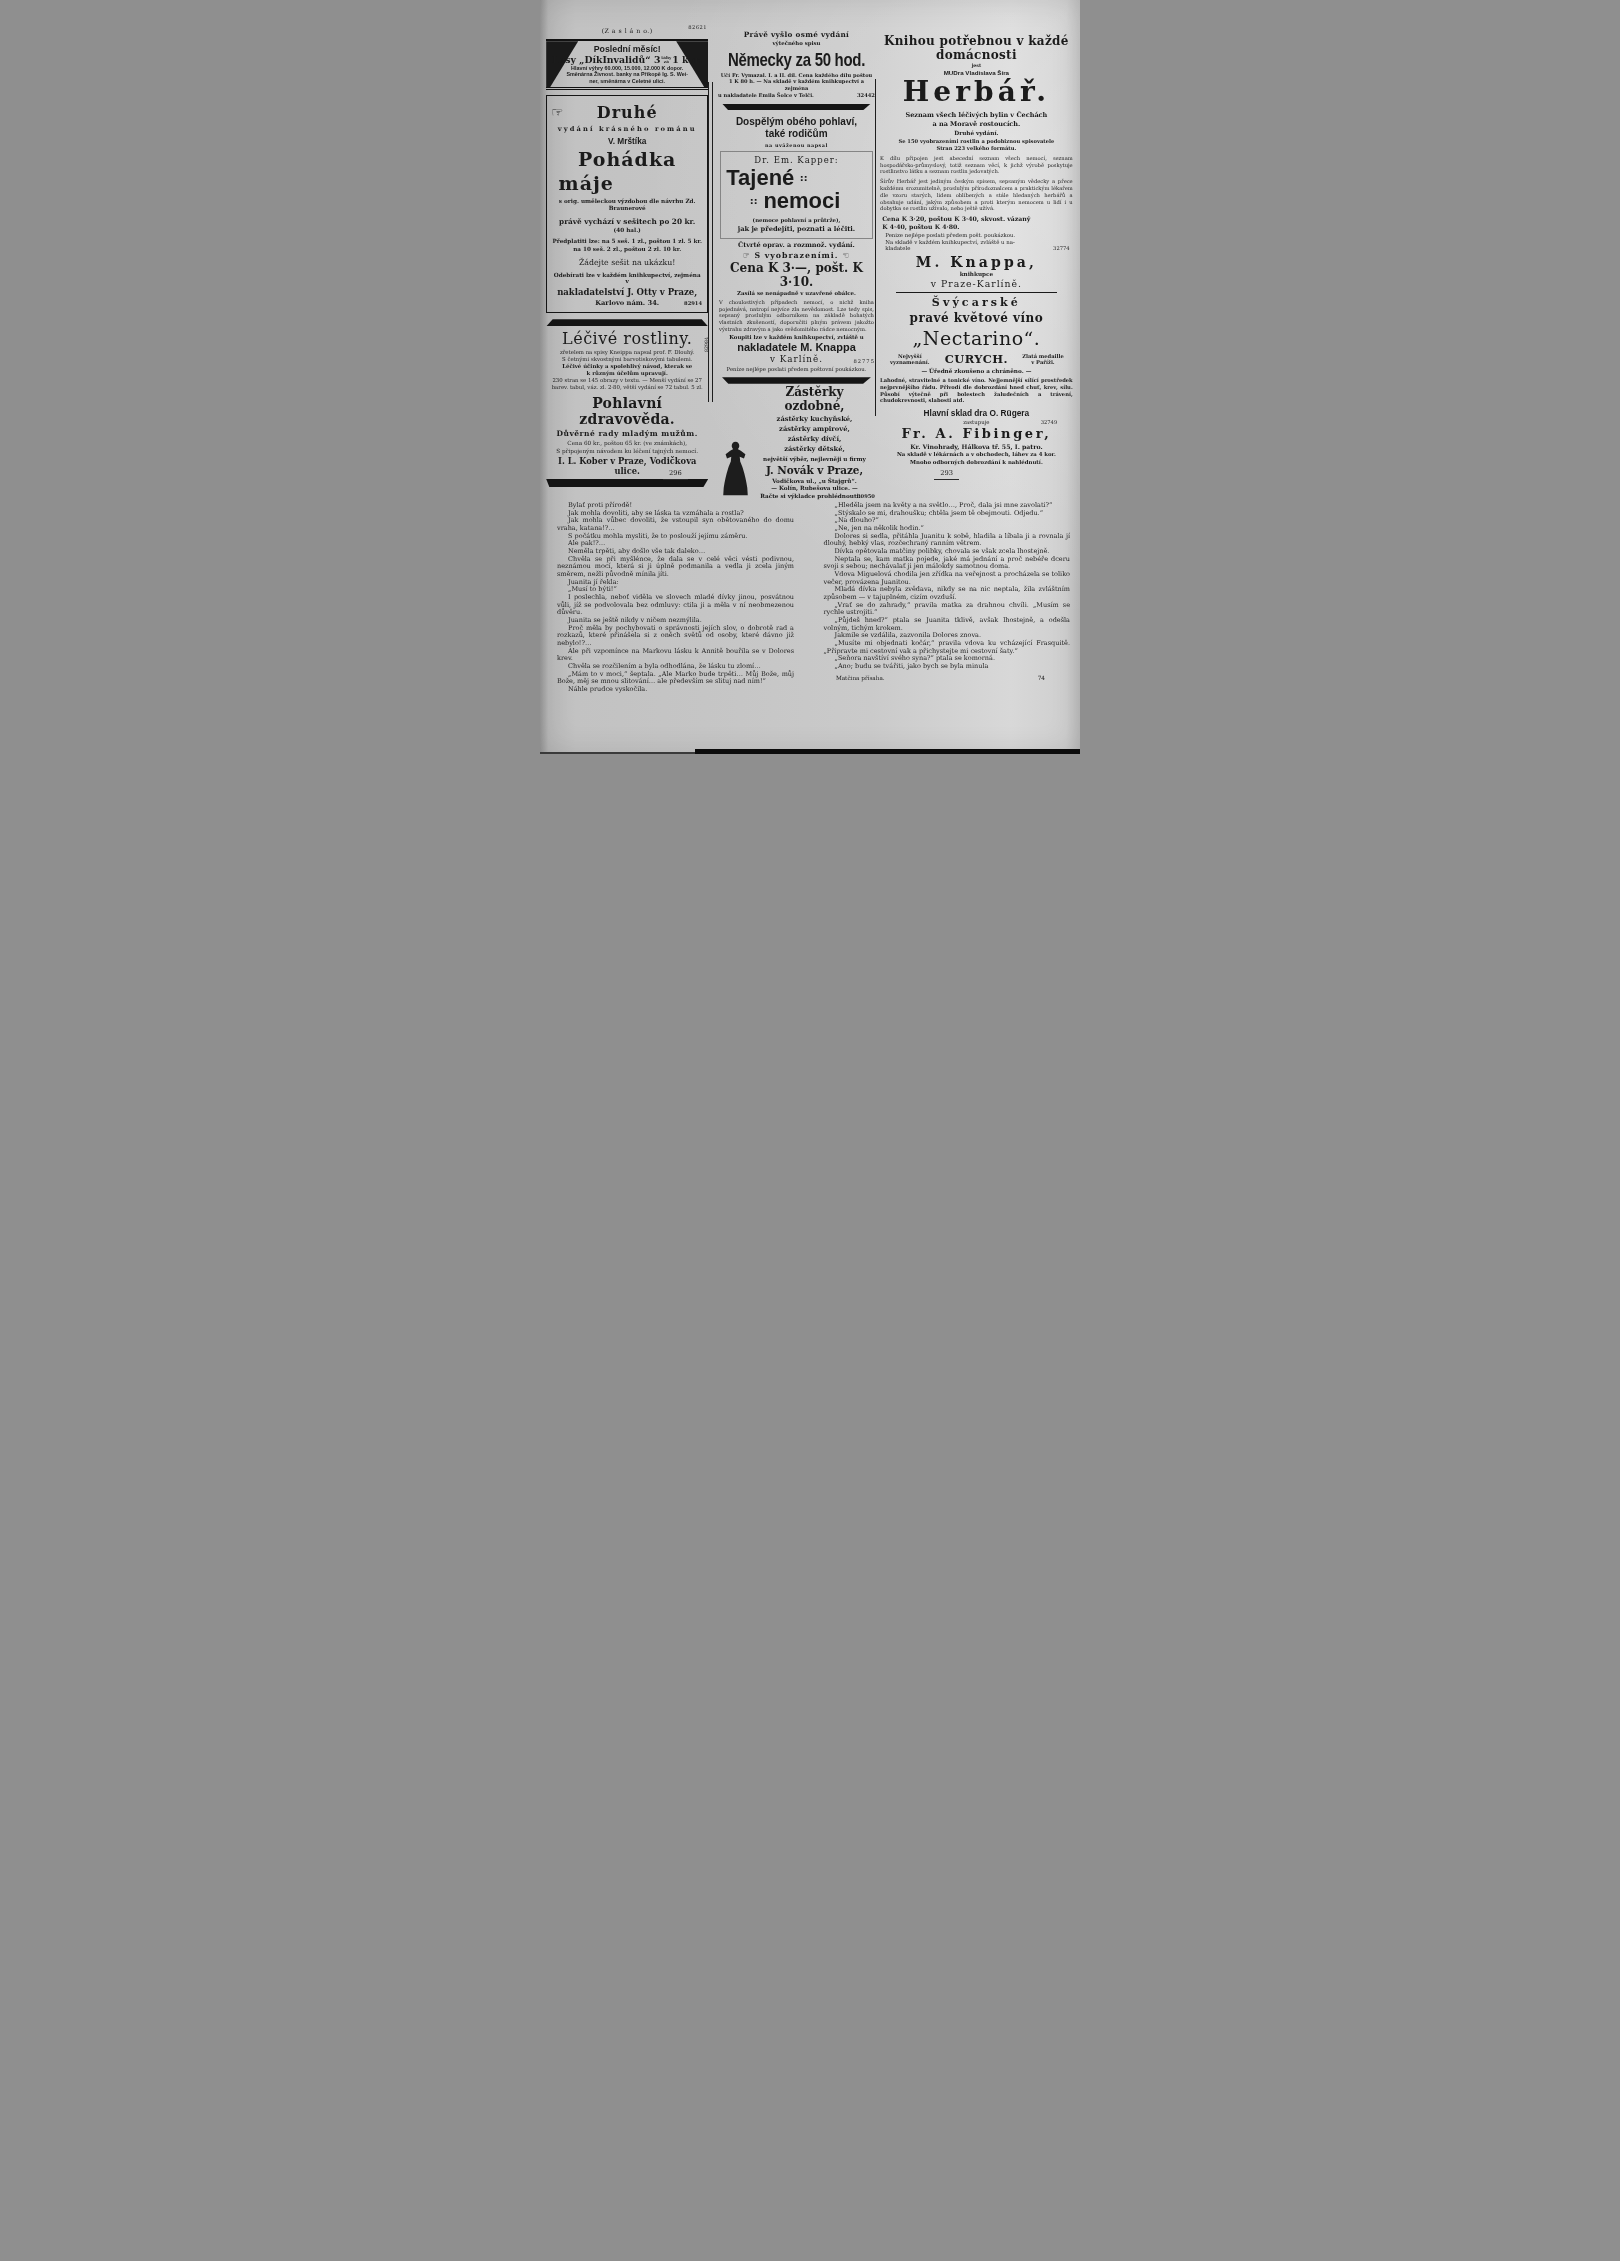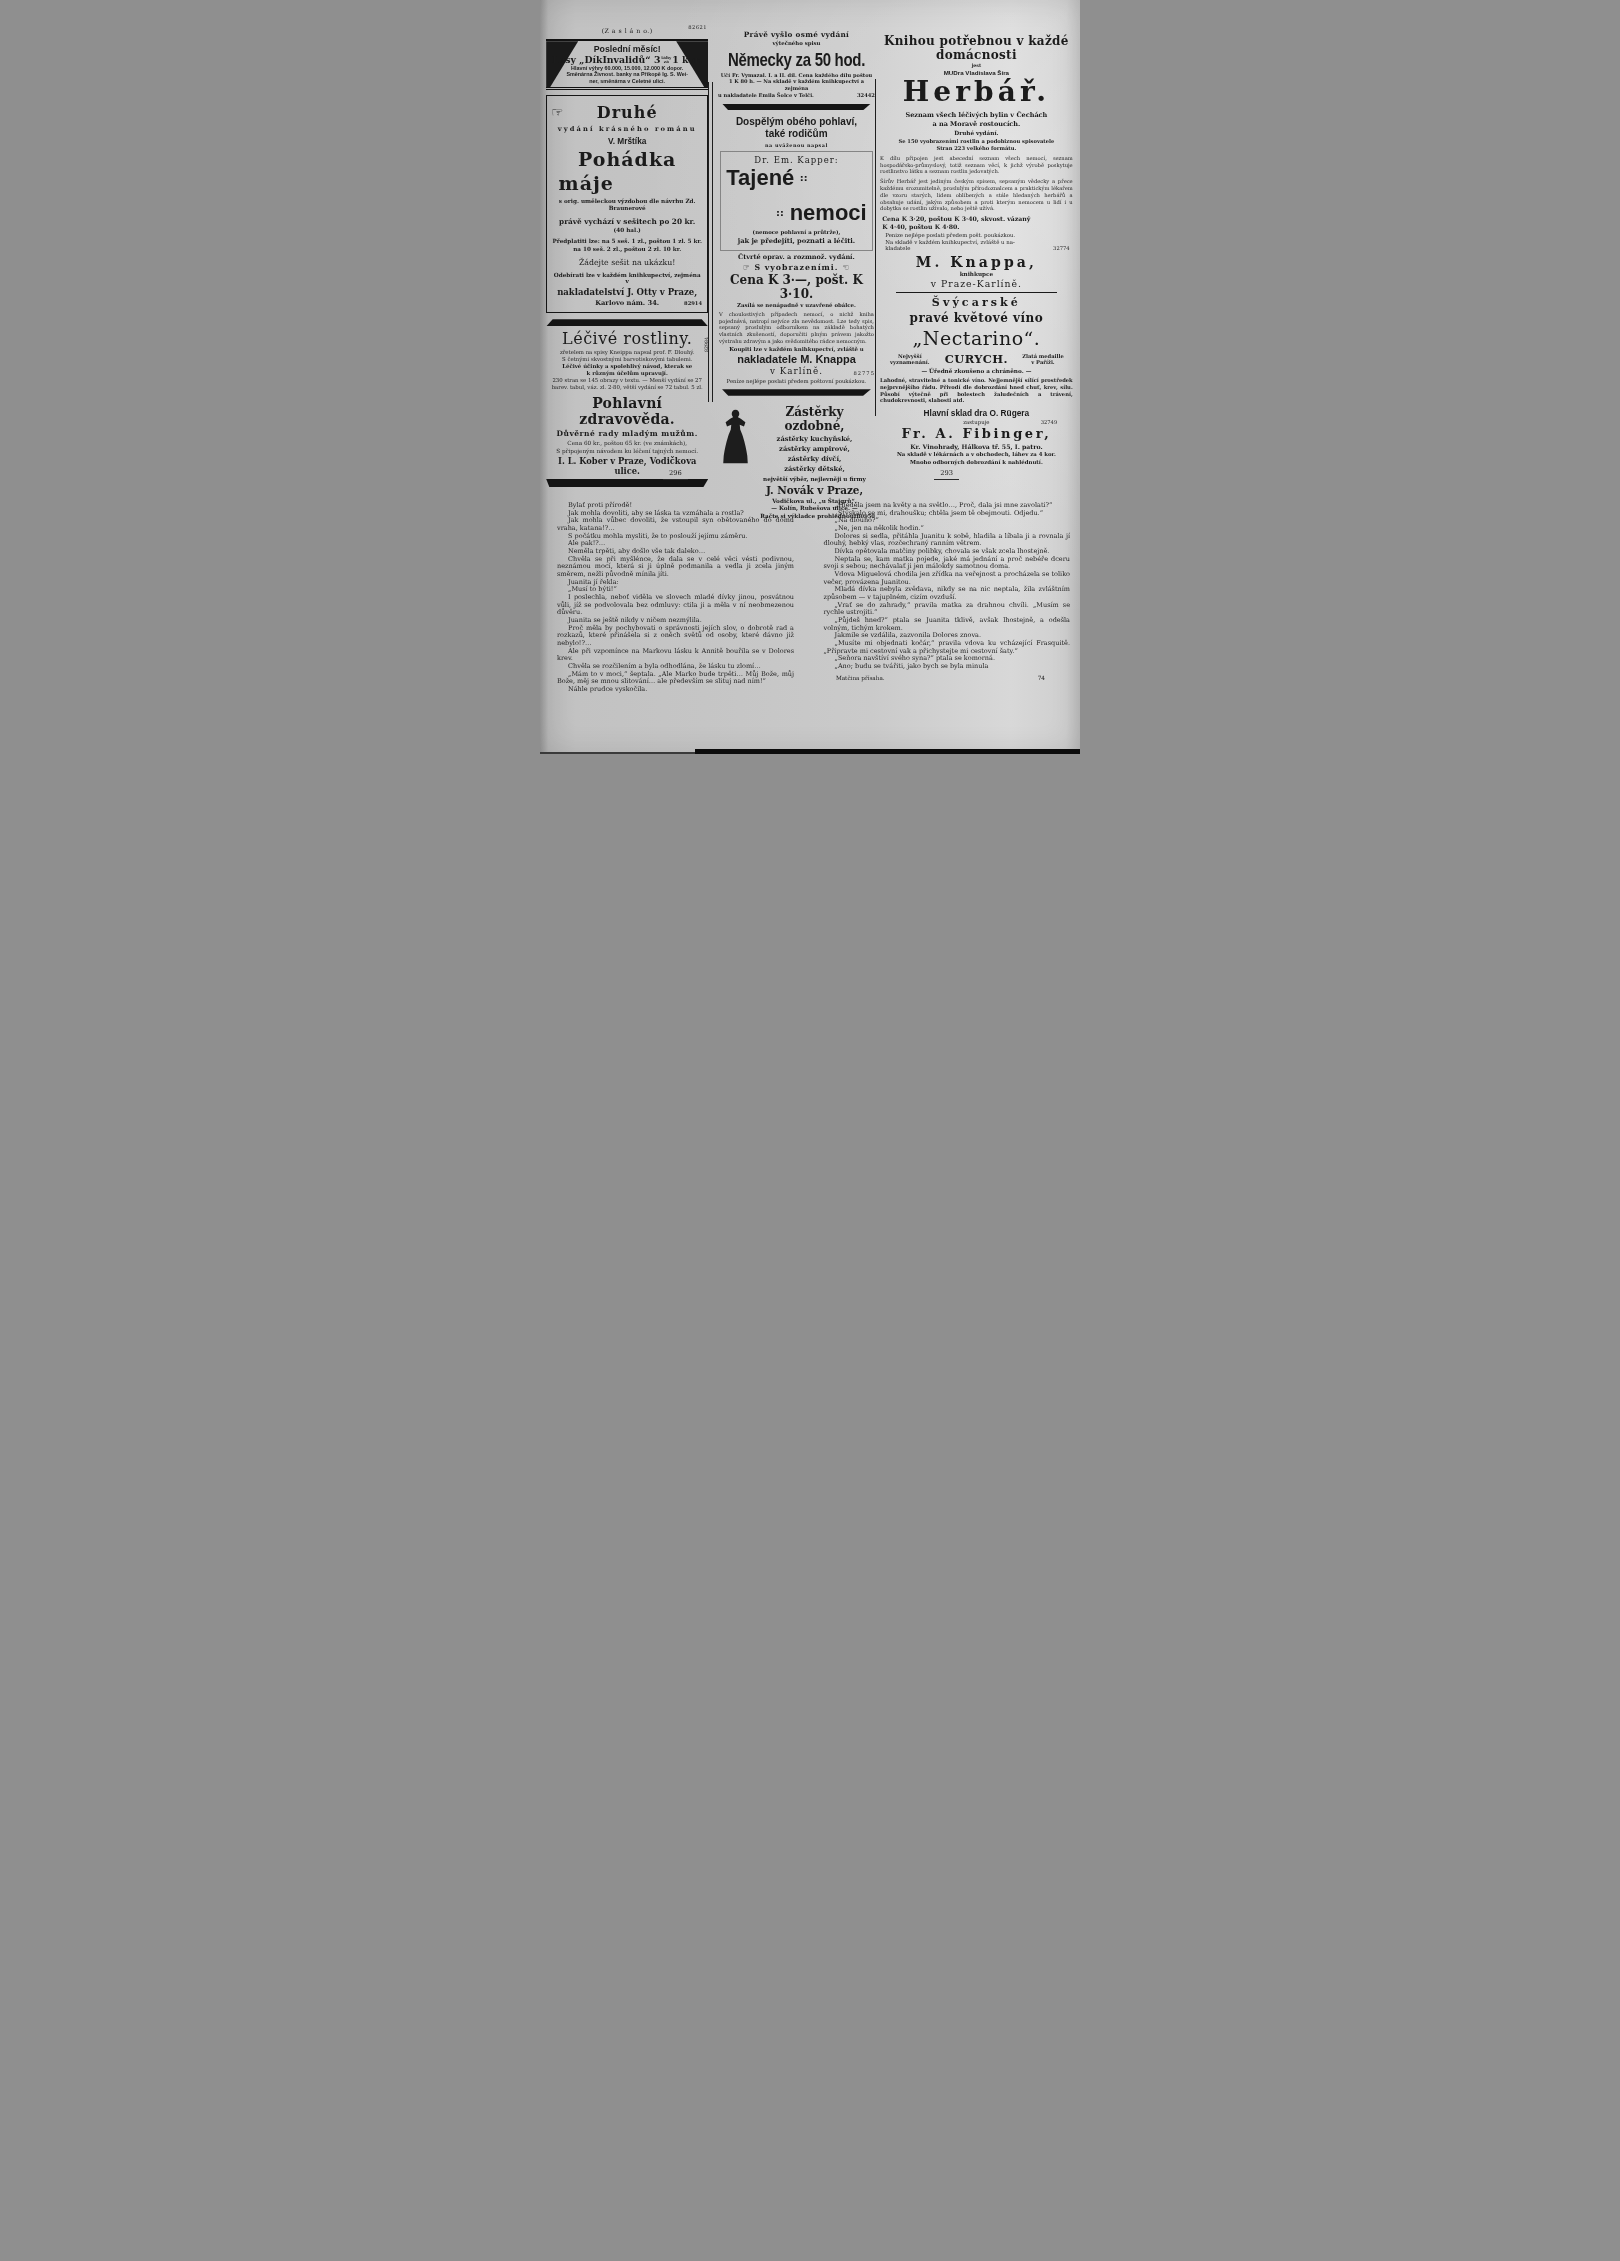--- a/index.html
+++ b/index.html
@@ -72,37 +72,37 @@
   .nem-d .row-split{display:flex;justify-content:space-between;}
   .divider-bar{background:#151515;height:6.7px;clip-path:polygon(2% 0,98% 0,93% 100%,6% 100%);margin:5.2px 1px 0;}
   
   .taj-h1{font-size:10px;font-weight:bold;font-family:"Liberation Sans",sans-serif;margin-top:6.2px;}
   .taj-h2{font-size:10px;font-weight:bold;font-family:"Liberation Sans",sans-serif;margin-top:1px;}
   .taj-h3{font-size:4.9px;font-weight:bold;margin-top:2.6px;letter-spacing:0.5px;}
   .taj-frame{border:0.5px solid #858585;margin:3.1px 2.1px 0;padding:3.1px 3.1px 5.2px;}
   .taj-author{font-size:8.5px;letter-spacing:1px;}
   .taj-t{font-family:"Liberation Sans",sans-serif;font-weight:bold;font-size:22px;line-height:1.02;}
   .taj-t1{text-align:left;padding-left:2.1px;margin-top:2.1px;}
-  .taj-t2{text-align:right;padding-right:2.1px;margin-top:12px;}
+  .taj-t2{text-align:center;padding-right:2.1px;}
   .orn{font-family:"DejaVu Sans",sans-serif;font-size:9.8px;vertical-align:middle;}
   .taj-sub{font-size:5.4px;font-weight:bold;margin-top:5.2px;}
   .taj-sub2{font-size:6.7px;font-weight:bold;margin-top:1.6px;}
   .taj-ed{font-size:6.5px;font-weight:bold;margin-top:2.1px;}
   .taj-vyob{font-size:7.8px;font-weight:bold;letter-spacing:1px;margin-top:1.6px;}
   .hand{font-family:"DejaVu Sans",sans-serif;font-size:7.8px;}
   .taj-price{font-size:12px;font-weight:bold;margin-top:1.6px;}
   .taj-env{font-size:5.4px;font-weight:bold;margin-top:1px;}
   .taj-para{font-size:5.2px;text-align:justify;line-height:1.28;margin-top:2.6px;padding:0 1px;}
   .taj-buy{font-size:5.4px;font-weight:bold;margin-top:2.1px;}
   .taj-nakl{font-size:11px;font-weight:900;font-family:"Liberation Sans",sans-serif;margin-top:1px;}
   .taj-city-row{position:relative;font-size:8.8px;letter-spacing:1px;margin-top:1px;}
   .taj-city-row .num{position:absolute;right:0;bottom:0;}
   .taj-money{font-size:5.4px;margin-top:1.6px;}
   
-  .zast{display:flex;margin-top:9px;align-items:flex-start;}
+  .zast{display:flex;margin-top:1px;align-items:flex-end;}
   .zast-fig{flex:0 0 36px;padding-top:3.1px;}
   .zast-body{flex:1;text-align:center;}
   .zast-title{font-size:12px;font-weight:900;}
   .zast-item{font-size:6.7px;font-weight:bold;margin-top:2.1px;}
   .zast-sub{font-size:5.7px;font-weight:bold;margin-top:3.1px;}
   .zast-firm{font-size:10.4px;font-weight:900;margin-top:2.1px;}
   .zast-a1{font-size:5.7px;font-weight:bold;margin-top:1.6px;}
   .zast-a2{font-size:5.7px;font-weight:bold;margin-top:1px;}
   .zast-note-row{position:relative;font-size:5.7px;font-weight:bold;margin-top:1.6px;text-align:left;padding-left:6.2px;}
   .zast-note-row .num{position:absolute;right:0;top:0;}

